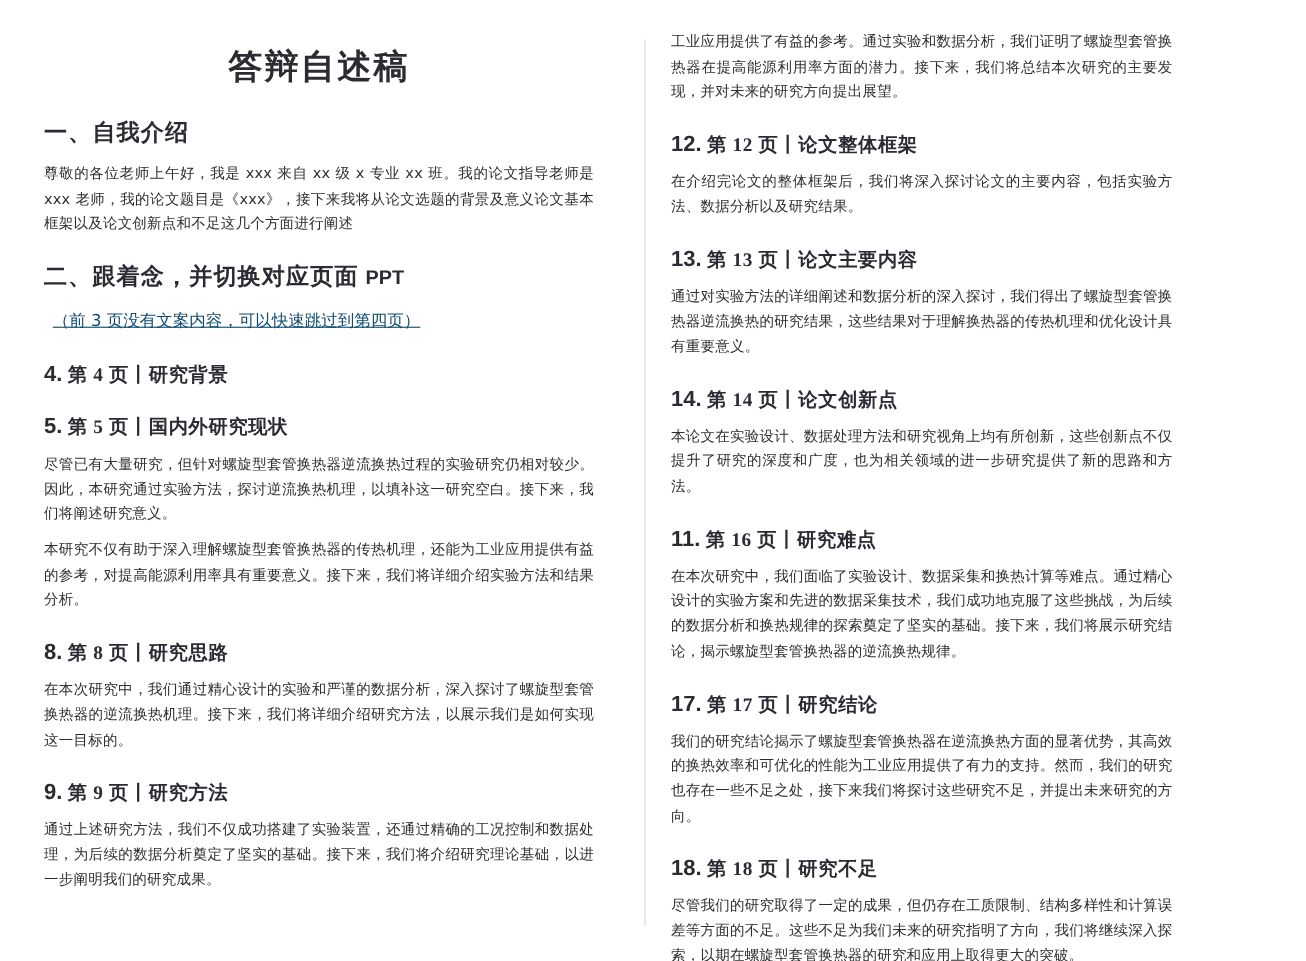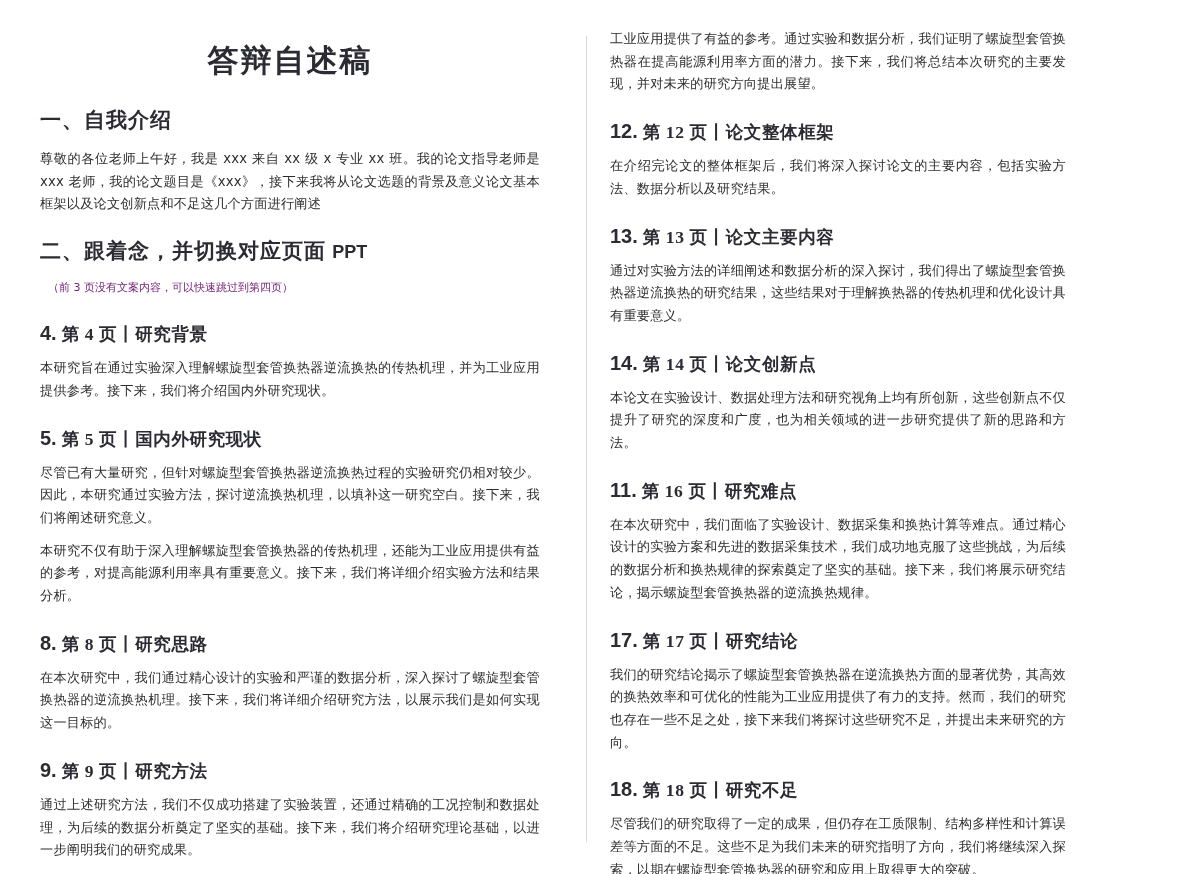--- a/index.html
+++ b/index.html
@@ -104,25 +104,26 @@
     font-size: 13.2px;
     color: #2e2e2e;
     line-height: 1.72;
     margin: 0 0 10px 0;
     text-align: justify;
     text-justify: inter-ideograph;
     letter-spacing: 0.2px;
   }
   p.note {
     font-family: "DejaVu Sans", "Liberation Sans", sans-serif;
-    font-size: 11px;
-    color: #701a75;
+    font-size: 15px;
+    color: #0c4a6e;
     line-height: 1.7;
     margin: 14px 0 6px 0;
     padding-left: 8px;
+    text-decoration: underline;
   }
   .sp-sm { margin-top: 0; }
 </style>
 </head>
 <body>
 
 <div class="page">
 
   <div class="divider"></div>
 
@@ -133,21 +134,20 @@
       <h1 class="doc-title">答辩自述稿</h1>
 
       <h2 class="sec-h2">一、自我介绍</h2>
       <p class="body">尊敬的各位老师上午好，我是 xxx 来自 xx 级 x 专业 xx 班。我的论文指导老师是 xxx 老师，我的论文题目是《xxx》，接下来我将从论文选题的背景及意义论文基本框架以及论文创新点和不足这几个方面进行阐述</p>
 
       <h2 class="sec-h2"><span>二、跟着念，并切换对应页面</span> <span class="latin">PPT</span></h2>
 
       <p class="note">（前 3 页没有文案内容，可以快速跳过到第四页）</p>
 
       <h3 class="item-h3"><span class="num">4.</span> <span>第 4 页丨研究背景</span></h3>
-      <p class="body">本研究旨在通过实验深入理解螺旋型套管换热器逆流换热的传热机理，并为工业应用提供参考。接下来，我们将介绍国内外研究现状。</p>
 
       <h3 class="item-h3"><span class="num">5.</span> <span>第 5 页丨国内外研究现状</span></h3>
       <p class="body">尽管已有大量研究，但针对螺旋型套管换热器逆流换热过程的实验研究仍相对较少。因此，本研究通过实验方法，探讨逆流换热机理，以填补这一研究空白。接下来，我们将阐述研究意义。</p>
 
       <p class="body">本研究不仅有助于深入理解螺旋型套管换热器的传热机理，还能为工业应用提供有益的参考，对提高能源利用率具有重要意义。接下来，我们将详细介绍实验方法和结果分析。</p>
 
       <h3 class="item-h3"><span class="num">8.</span> <span>第 8 页丨研究思路</span></h3>
       <p class="body">在本次研究中，我们通过精心设计的实验和严谨的数据分析，深入探讨了螺旋型套管换热器的逆流换热机理。接下来，我们将详细介绍研究方法，以展示我们是如何实现这一目标的。</p>
 
       <h3 class="item-h3"><span class="num">9.</span> <span>第 9 页丨研究方法</span></h3>

